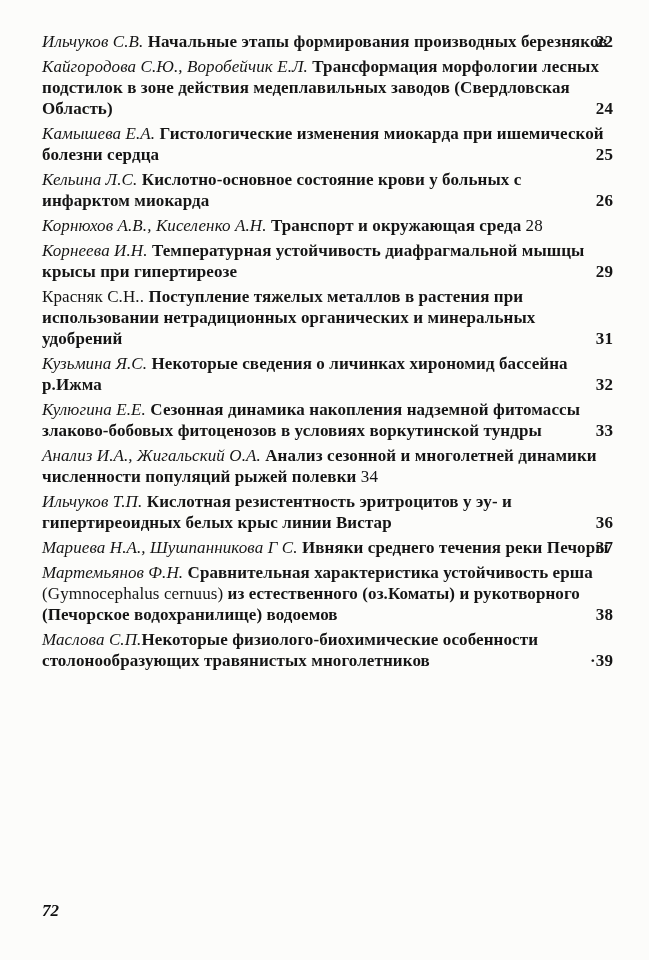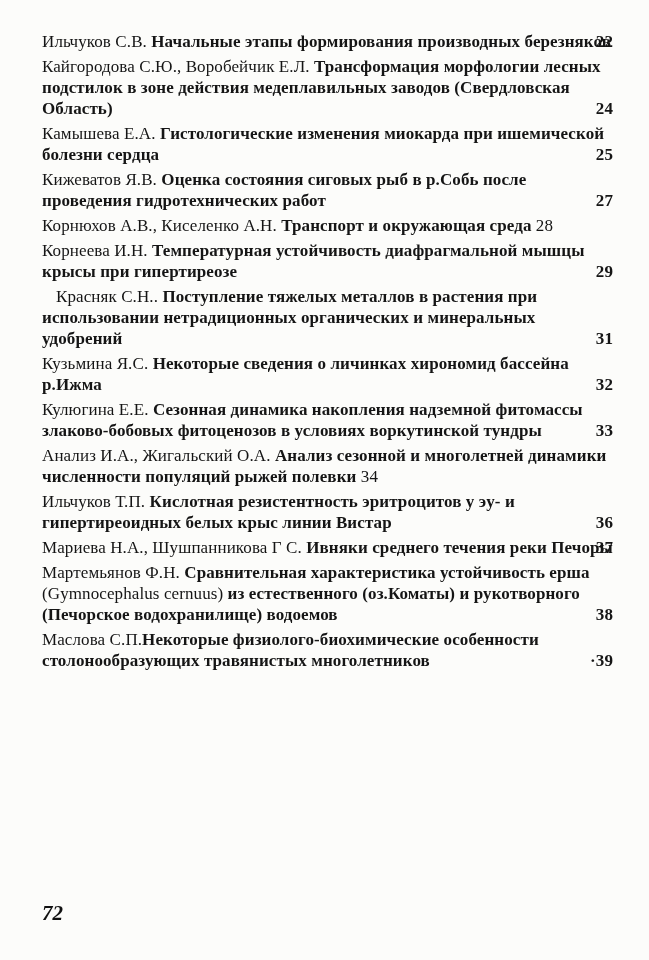--- a/index.html
+++ b/index.html
@@ -24,51 +24,51 @@
     width: 571px;
   }
   .entry {
     position: relative;
     font-size: 17px;
     line-height: 21px;
     margin: 0 0 4px 0;
     letter-spacing: 0.1px;
   }
   .authors { font-weight: normal; }
-  .authors.italic { }
-  .authors.regular { font-style: normal; margin-left: 14px; }
+  .authors.italic { font-style: italic; }
+  .authors.regular { font-style: normal; }
   .seg-bold { font-weight: bold; }
   .seg-regular { font-weight: normal; }
   .seg-italic { font-style: italic; font-weight: normal; }
   .page-num {
     position: absolute;
     right: 0;
     bottom: 0;
     font-weight: bold;
   }
   .page-inline { font-weight: normal; margin-top: 20px; }
   .folio {
     position: absolute;
     left: 42px;
     top: 901px;
-    font-size: 21px;
+    font-size: 17px;
     font-weight: bold;
     font-style: italic;
     color: #111111;
   }
 </style>
 </head>
 <body>
 
 <div class="sheet">
   <div class="toc" id="toc">
       <p class="entry"><span class="authors italic">Ильчуков С.В.</span> <span class="seg-bold">Начальные этапы формирования производных березняков</span><span class="page-num">22</span></p>
       <p class="entry"><span class="authors italic">Кайгородова С.Ю., Воробейчик Е.Л.</span> <span class="seg-bold">Трансформация морфологии лесных подстилок в зоне действия медеплавильных заводов (Свердловская Область)</span><span class="page-num">24</span></p>
       <p class="entry"><span class="authors italic">Камышева Е.А.</span> <span class="seg-bold">Гистологические изменения миокарда при ишемической болезни сердца</span><span class="page-num">25</span></p>
-      <p class="entry"><span class="authors italic">Кижеватов Я.В.</span> <span class="seg-bold">Оценка состояния сиговых рыб в р.Собь после проведения гидротехнических работ</span><span class="page-num">27</span></p>
+      <p class="entry"><span class="authors italic">Кельина Л.С.</span> <span class="seg-bold">Кислотно-основное состояние крови у больных с инфарктом миокарда</span><span class="page-num">26</span></p>
       <p class="entry"><span class="authors italic">Корнюхов А.В., Киселенко А.Н.</span> <span class="seg-bold">Транспорт и окружающая среда</span> <span class="page-inline">28</span></p>
       <p class="entry"><span class="authors italic">Корнеева И.Н.</span> <span class="seg-bold">Температурная устойчивость диафрагмальной мышцы крысы при гипертиреозе</span><span class="page-num">29</span></p>
       <p class="entry"><span class="authors regular">Красняк С.Н..</span> <span class="seg-bold">Поступление тяжелых металлов в растения при использовании нетрадиционных органических и минеральных удобрений</span><span class="page-num">31</span></p>
       <p class="entry"><span class="authors italic">Кузьмина Я.С.</span> <span class="seg-bold">Некоторые сведения о личинках хирономид бассейна р.Ижма</span><span class="page-num">32</span></p>
       <p class="entry"><span class="authors italic">Кулюгина Е.Е.</span> <span class="seg-bold">Сезонная динамика накопления надземной фитомассы злаково-бобовых фитоценозов в условиях воркутинской тундры</span><span class="page-num">33</span></p>
       <p class="entry"><span class="authors italic">Анализ И.А., Жигальский О.А.</span> <span class="seg-bold">Анализ сезонной и многолетней динамики численности популяций рыжей полевки</span> <span class="page-inline">34</span></p>
       <p class="entry"><span class="authors italic">Ильчуков Т.П.</span> <span class="seg-bold">Кислотная резистентность эритроцитов у эу- и гипертиреоидных белых крыс линии Вистар</span><span class="page-num">36</span></p>
       <p class="entry"><span class="authors italic">Мариева Н.А., Шушпанникова Г С.</span> <span class="seg-bold">Ивняки среднего течения реки Печоры</span><span class="page-num">37</span></p>
       <p class="entry"><span class="authors italic">Мартемьянов Ф.Н.</span> <span class="seg-bold">Сравнительная характеристика устойчивость ерша </span><span class="seg-regular">(Gymnocephalus cernuus)</span><span class="seg-bold"> из естественного (оз.Коматы) и рукотворного (Печорское водохранилище) водоемов</span><span class="page-num">38</span></p>
       <p class="entry"><span class="authors italic">Маслова С.П.</span><span class="seg-bold">Некоторые физиолого-биохимические особенности столонообразующих травянистых многолетников</span><span class="page-num">·39</span></p>

